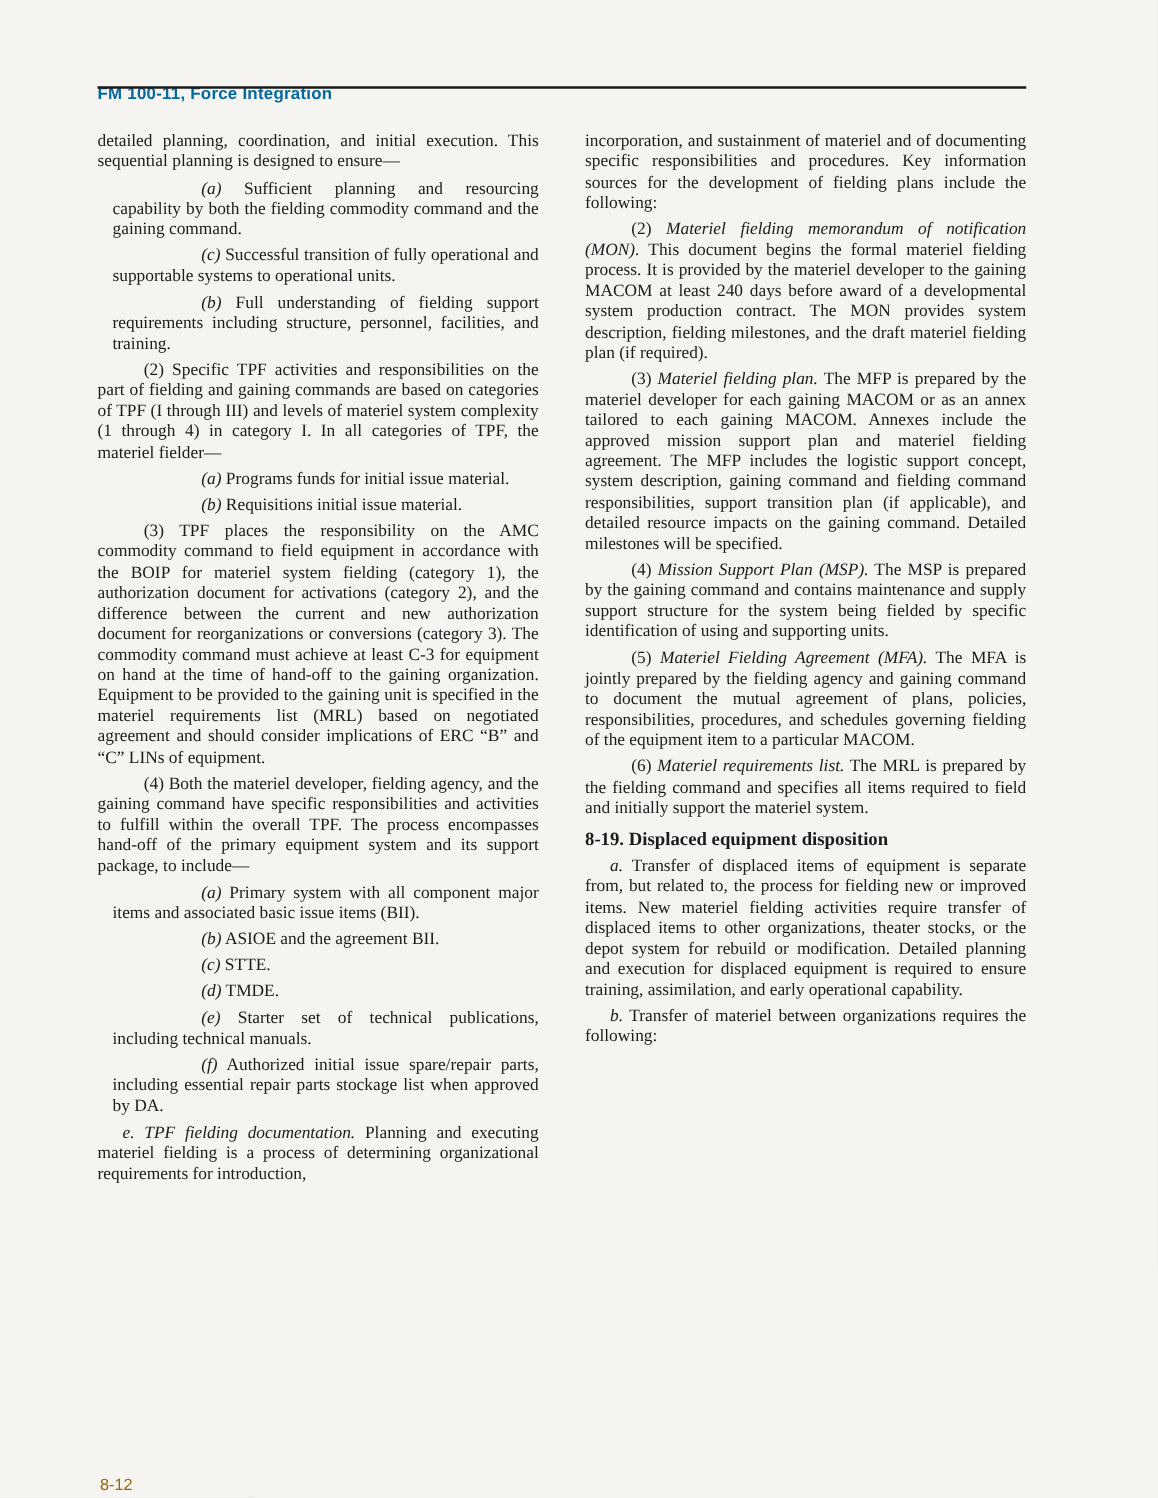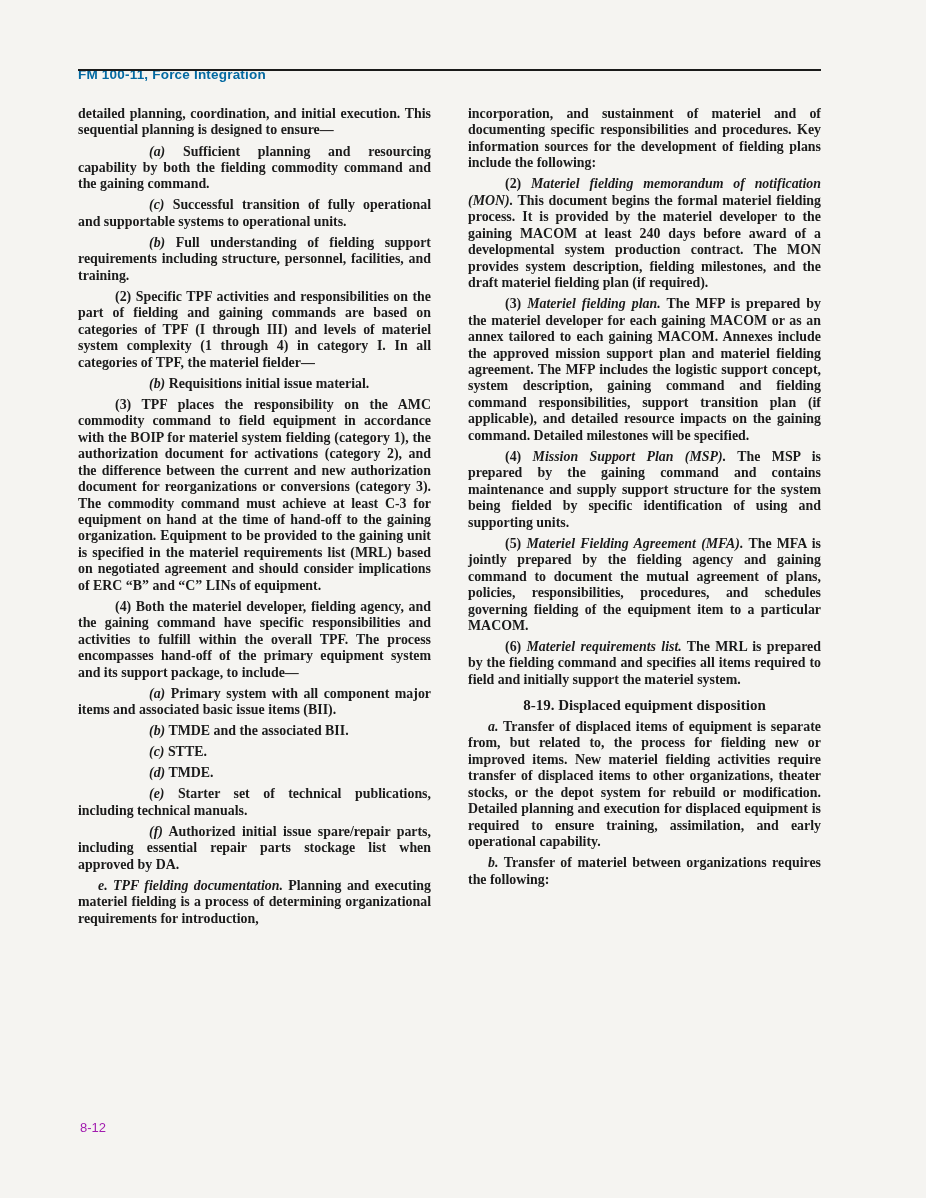--- a/index.html
+++ b/index.html
@@ -8,53 +8,54 @@
     overflow:hidden;font-family:"Liberation Serif",serif;color:#1b1b1b;
   }
   .hdr{
     position:absolute;left:78px;top:47px;
     font-family:"Liberation Sans",sans-serif;font-weight:bold;
     font-size:13.5px;color:#0369a1;letter-spacing:.2px;margin-top:20px;
   }
   .rule{position:absolute;left:78px;top:69px;width:743px;height:2px;background:#1a1a1a;}
   .content{position:absolute;left:78px;top:106px;width:743px;display:flex;gap:37px;}
   .col{width:353px;font-size:13.9px;line-height:16.45px;text-align:justify;}
-  .para{margin:0 0 4.6px;font-weight:bold;}
+  .para{margin:0 0 4.6px;}
   .indent-num{text-indent:37px;}
-  .indent-letter{text-indent:71px;}
+  .indent-letter{text-indent:71px;margin-left:12px;}
   .indent-sub{text-indent:20px;}
   .indent-none{text-indent:0;}
   .it{font-style:italic;}
   .heading{
     font-weight:bold;font-size:15px;margin:9px 0 5px;
-    text-align:center;text-indent:0;
+    text-align:left;text-indent:0;
   }
   .ftr{
-    position:absolute;left:80px;top:1120px;
-    font-family:"Liberation Sans",sans-serif;font-size:13px;color:#a21caf;
+    position:absolute;left:80px;top:1180px;
+    font-family:"Liberation Sans",sans-serif;font-size:13px;color:#a16207;
   }
 </style>
 </head>
 <body>
 
 <div class="page">
   <div class="hdr">FM 100-11, Force Integration</div>
   <div class="rule"></div>
   <div class="content">
     <div class="col">
         <p class="para indent-none"><span>detailed planning, coordination, and initial execution. This sequential planning is designed to ensure—</span></p>
         <p class="para indent-letter"><span class="it">(a)</span><span> Sufficient planning and resourcing capability by both the fielding commodity command and the gaining command.</span></p>
         <p class="para indent-letter"><span class="it">(c)</span><span> Successful transition of fully operational and supportable systems to operational units.</span></p>
         <p class="para indent-letter"><span class="it">(b)</span><span> Full understanding of fielding support requirements including structure, personnel, facilities, and training.</span></p>
         <p class="para indent-num"><span>(2) Specific TPF activities and responsibilities on the part of fielding and gaining commands are based on categories of TPF (I through III) and levels of materiel system complexity (1 through 4) in category I. In all categories of TPF, the materiel fielder—</span></p>
+        <p class="para indent-letter"><span class="it">(a)</span><span> Programs funds for initial issue material.</span></p>
         <p class="para indent-letter"><span class="it">(b)</span><span> Requisitions initial issue material.</span></p>
         <p class="para indent-num"><span>(3) TPF places the responsibility on the AMC commodity command to field equipment in accordance with the BOIP for materiel system fielding (category 1), the authorization document for activations (category 2), and the difference between the current and new authorization document for reorganizations or conversions (category 3). The commodity command must achieve at least C-3 for equipment on hand at the time of hand-off to the gaining organization. Equipment to be provided to the gaining unit is specified in the materiel requirements list (MRL) based on negotiated agreement and should consider implications of ERC “B” and “C” LINs of equipment.</span></p>
         <p class="para indent-num"><span>(4) Both the materiel developer, fielding agency, and the gaining command have specific responsibilities and activities to fulfill within the overall TPF. The process encompasses hand-off of the primary equipment system and its support package, to include—</span></p>
         <p class="para indent-letter"><span class="it">(a)</span><span> Primary system with all component major items and associated basic issue items (BII).</span></p>
-        <p class="para indent-letter"><span class="it">(b)</span><span> TMDE and the associated BII.</span></p>
+        <p class="para indent-letter"><span class="it">(b)</span><span> ASIOE and the agreement BII.</span></p>
         <p class="para indent-letter"><span class="it">(c)</span><span> STTE.</span></p>
         <p class="para indent-letter"><span class="it">(d)</span><span> TMDE.</span></p>
         <p class="para indent-letter"><span class="it">(e)</span><span> Starter set of technical publications, including technical manuals.</span></p>
         <p class="para indent-letter"><span class="it">(f)</span><span> Authorized initial issue spare/repair parts, including essential repair parts stockage list when approved by DA.</span></p>
         <p class="para indent-sub"><span class="it">e. TPF fielding documentation.</span><span> Planning and executing materiel fielding is a process of determining organizational requirements for introduction,</span></p>
       </div>
     <div class="col">
         <p class="para indent-none"><span>incorporation, and sustainment of materiel and of documenting specific responsibilities and procedures. Key information sources for the development of fielding plans include the following:</span></p>
         <p class="para indent-num"><span>(2) </span><span class="it">Materiel fielding memorandum of notification (MON).</span><span> This document begins the formal materiel fielding process. It is provided by the materiel developer to the gaining MACOM at least 240 days before award of a developmental system production contract. The MON provides system description, fielding milestones, and the draft materiel fielding plan (if required).</span></p>
         <p class="para indent-num"><span>(3) </span><span class="it">Materiel fielding plan.</span><span> The MFP is prepared by the materiel developer for each gaining MACOM or as an annex tailored to each gaining MACOM. Annexes include the approved mission support plan and materiel fielding agreement. The MFP includes the logistic support concept, system description, gaining command and fielding command responsibilities, support transition plan (if applicable), and detailed resource impacts on the gaining command. Detailed milestones will be specified.</span></p>

